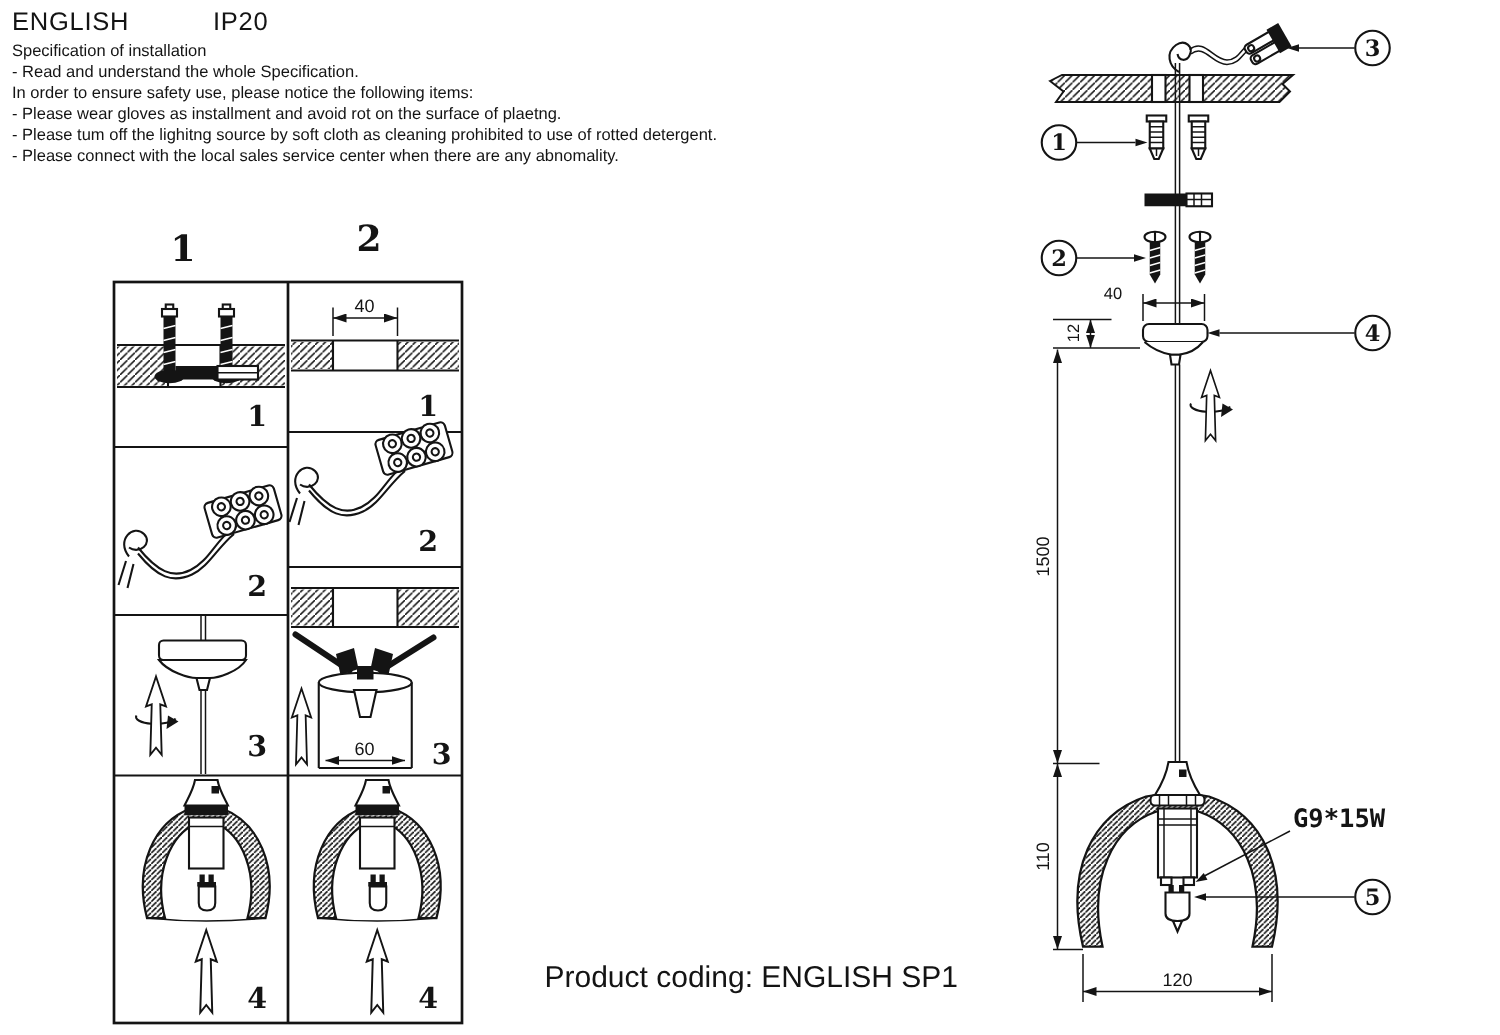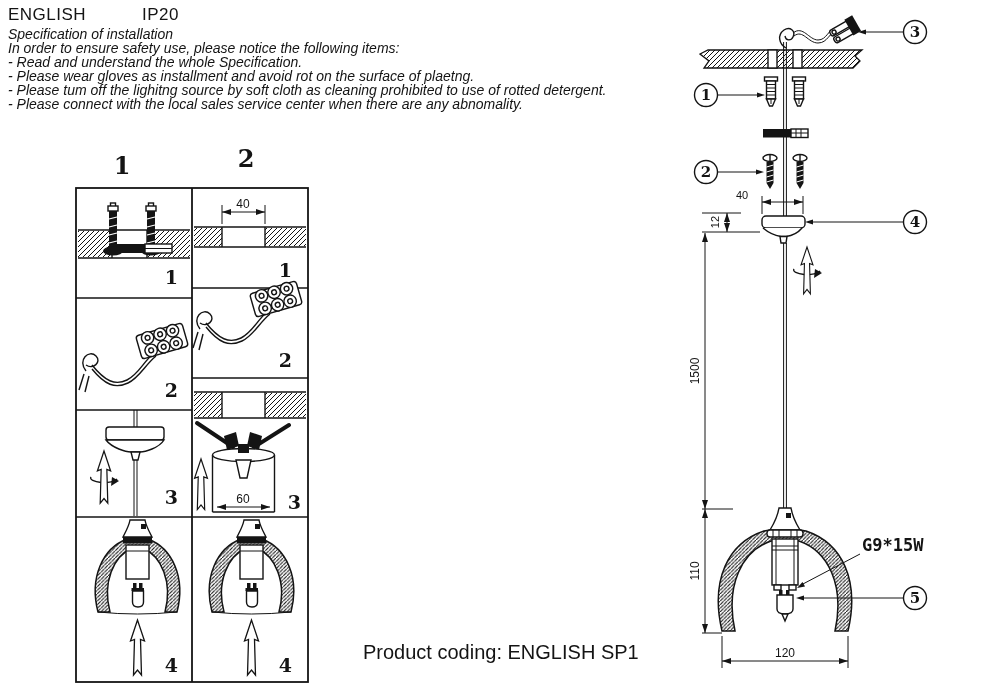--- a/index.html
+++ b/index.html
@@ -1,20 +1,20 @@
 <!DOCTYPE html>
 <html><head>
 <meta charset="utf-8">
 <style>
   html,body{margin:0;padding:0;background:#ffffff;}
   body{position:relative;width:1000px;height:690px;overflow:hidden;
        font-family:"Liberation Sans",sans-serif;color:#141414;}
   .hdr-row{position:absolute;left:8px;top:5px;font-size:17px;letter-spacing:.5px;}
   .hdr-row .ip{position:absolute;left:134px;top:0;}
-  .spec{position:absolute;left:8px;top:27px;font-size:14px;line-height:14px;white-space:nowrap;font-style:italic;}
+  .spec{position:absolute;left:8px;top:27px;font-size:11px;line-height:14px;white-space:nowrap;}
   .product{position:absolute;left:363px;top:641px;font-size:20px;}
   svg text{fill:#141414;}
   .dim{font-family:"Liberation Sans",sans-serif;font-size:12px;}
   .dimS{font-family:"Liberation Sans",sans-serif;font-size:11px;}
   .step{font-family:"DejaVu Serif",serif;font-weight:bold;font-size:19px;}
   .bighdr{font-family:"DejaVu Serif",serif;font-weight:bold;font-size:24px;}
   .callout{font-family:"DejaVu Serif",serif;font-weight:bold;font-size:15px;}
   .lamp{font-family:"DejaVu Sans Mono",monospace;font-weight:bold;font-size:17px;}
   .ln{stroke:#141414;stroke-width:1.4;fill:none;}
   .lnT{stroke:#141414;stroke-width:1.8;fill:none;}
@@ -25,22 +25,22 @@
 </head>
 <body>
 
 <div class="hdr-row">
   <span>ENGLISH</span>
   <span class="ip">IP20</span>
 </div>
 
 <div class="spec">
   <div>Specification of installation</div>
+  <div>- Read and understand the whole Specification.</div>
   <div>In order to ensure safety use, please notice the following items:</div>
-  <div>- Read and understand the whole Specification.</div>
   <div>- Please wear gloves as installment and avoid rot on the surface of plaetng.</div>
   <div>- Please tum off the lighitng source by soft cloth as cleaning prohibited to use of rotted detergent.</div>
   <div>- Please connect with the local sales service center when there are any abnomality.</div>
 </div>
 
 <svg style="position:absolute;left:60px;top:138px;" width="260" height="552" viewBox="60 138 260 552">
   <defs>
     <pattern id="hA" patternUnits="userSpaceOnUse" width="5" height="5">
       <path d="M0,5 L5,0" stroke="#141414" stroke-width="1"></path>
     </pattern>

